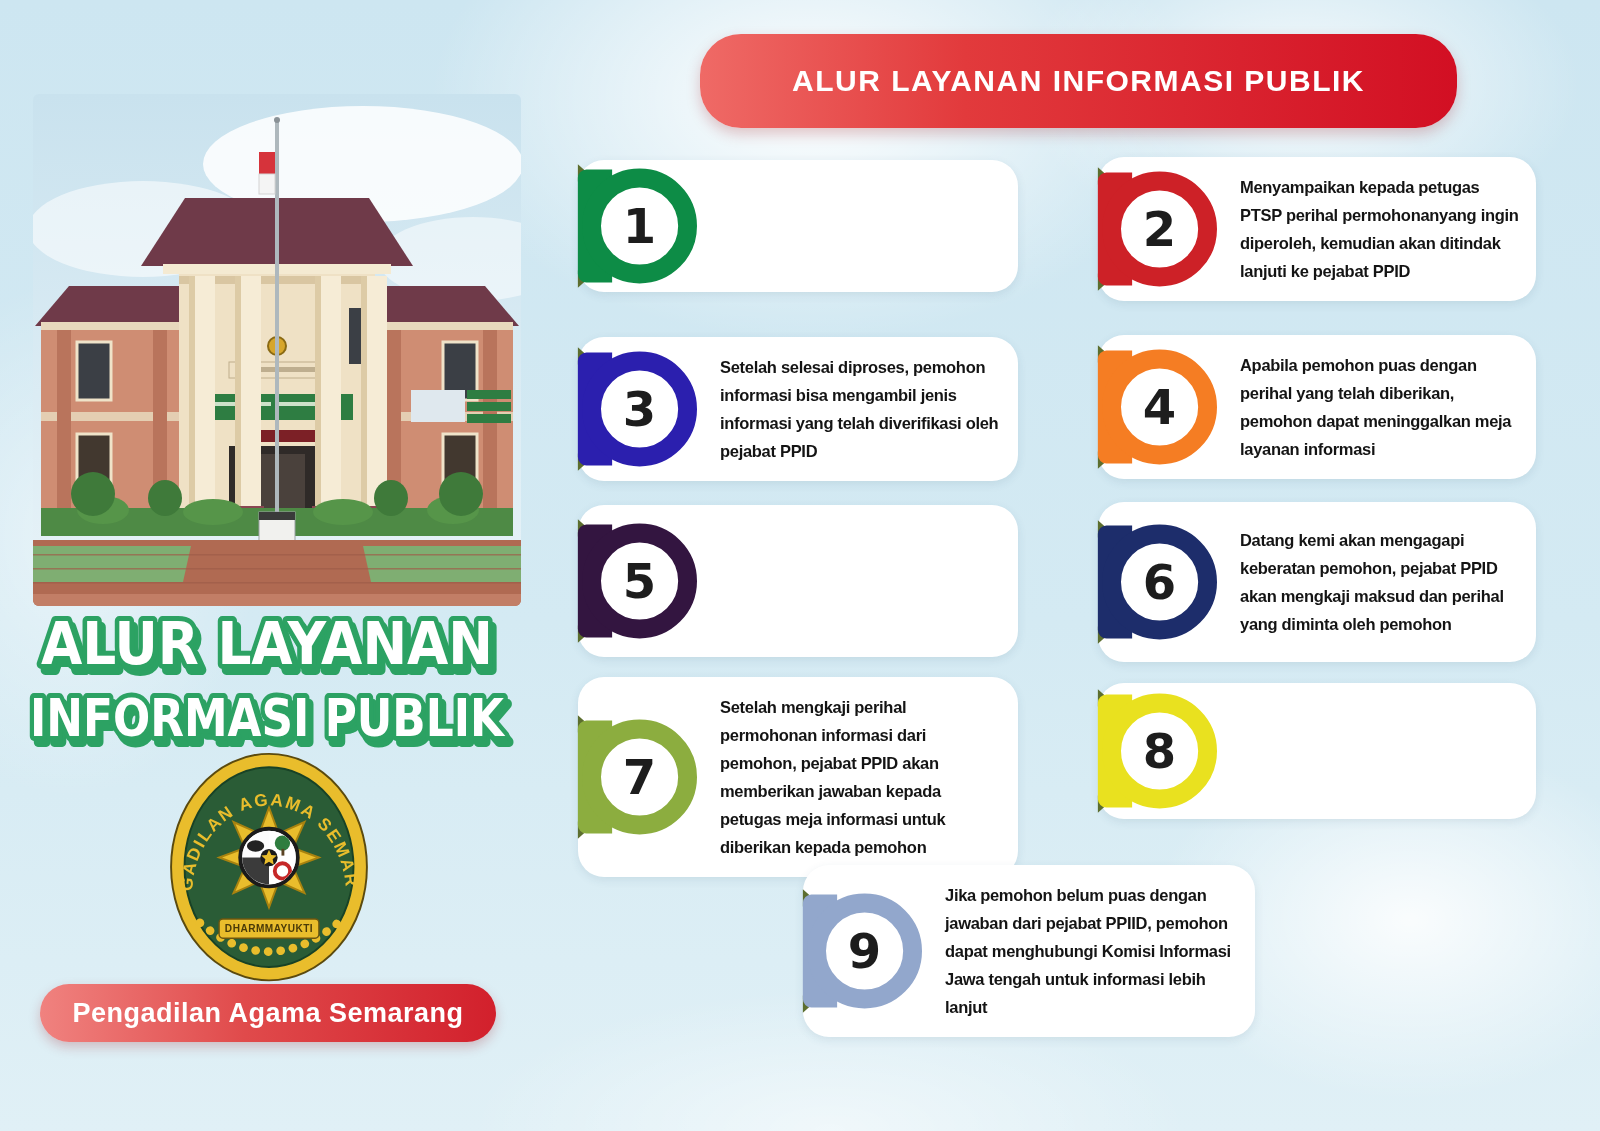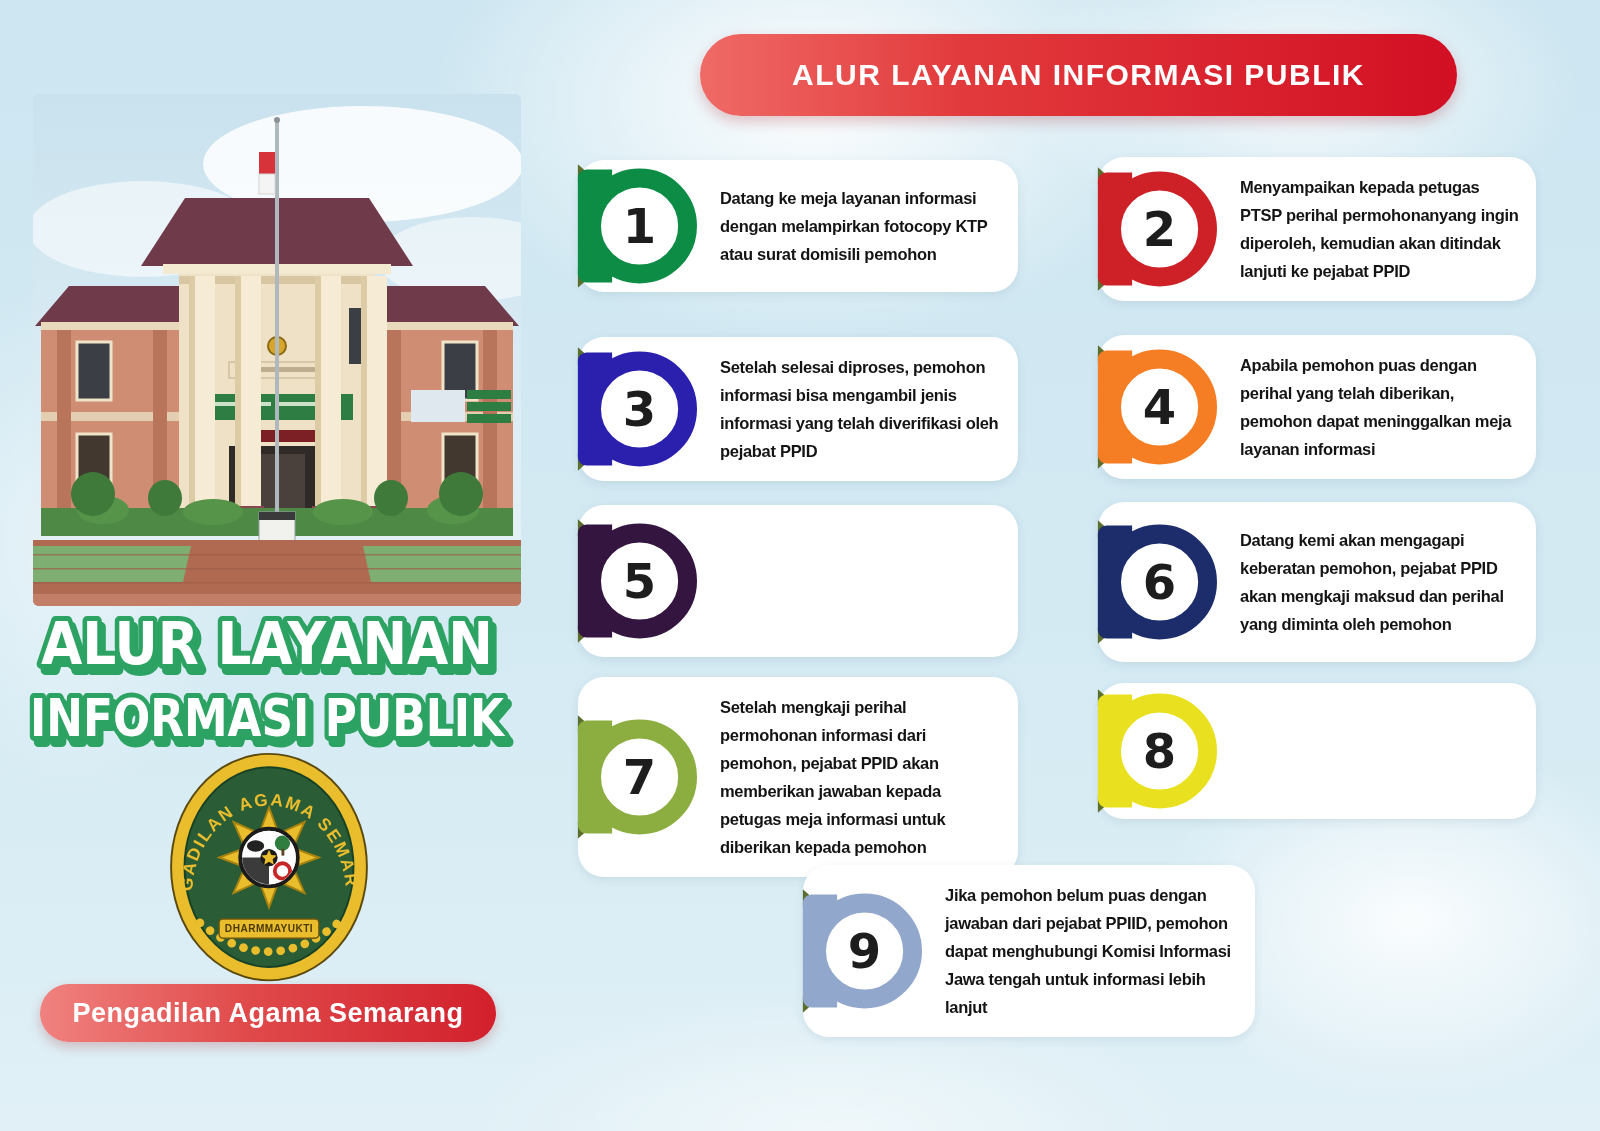--- a/index.html
+++ b/index.html
@@ -11,21 +11,21 @@
   .cloud{position:absolute;border-radius:50%;pointer-events:none;
     background:radial-gradient(closest-side,rgba(255,255,255,.95),rgba(255,255,255,0));}
   #cloud1{left:430px;top:-140px;width:760px;height:480px;}
   #cloud2{left:1020px;top:-80px;width:560px;height:330px;opacity:.85;}
   #cloud3{left:1150px;top:740px;width:520px;height:360px;opacity:.9;}
   #cloud4{left:-120px;top:280px;width:380px;height:520px;opacity:.5;}
   #cloud5{left:470px;top:990px;width:720px;height:280px;opacity:.55;}
 
   
   .banner{
-    position:absolute;left:700px;top:34px;width:757px;height:82px;border-radius:41px;
+    position:absolute;left:700px;top:34px;width:757px;height:94px;border-radius:41px;
     background:linear-gradient(90deg,#ef6a66 0%,#e23a3c 35%,#d20f23 100%);
     display:flex;align-items:center;justify-content:center;
     box-shadow:0 6px 14px rgba(160,30,40,.25);
   }
   .banner span{color:#fff;font-size:30px;font-weight:800;letter-spacing:1.5px;}
 
   
   .card{position:absolute;background:#fff;border-radius:26px;
     box-shadow:0 3px 10px rgba(40,80,110,.10);display:flex;align-items:center;}
   .card .body{
@@ -209,21 +209,20 @@
 </div>
 
 <div class="card" id="card1">
   <svg class="badge" viewBox="0 0 154 156">
     <polygon points="8,26 8,6 26,22" fill="#5c6e2e"></polygon>
     <polygon points="8,130 8,150 26,134" fill="#5c6e2e"></polygon>
     <path d="M18,12 h30 v132 h-30 a10,10 0 0 1 -10,-10 v-112 a10,10 0 0 1 10,-10 z" fill="#0d8c46"></path>
     <circle cx="80" cy="78" r="56" fill="#ffffff" stroke-width="22" stroke="#0d8c46"></circle>
     <text x="80" y="98" text-anchor="middle">1</text>
   </svg>
-  <div class="body">Datang ke meja layanan informasi dengan melampirkan fotocopy KTP atau surat domisili pemohon</div>
 </div>
 
 <div class="card" id="card2">
   <svg class="badge" viewBox="0 0 154 156">
     <polygon points="8,26 8,6 26,22" fill="#5c6e2e"></polygon>
     <polygon points="8,130 8,150 26,134" fill="#5c6e2e"></polygon>
     <path d="M18,12 h30 v132 h-30 a10,10 0 0 1 -10,-10 v-112 a10,10 0 0 1 10,-10 z" fill="#cd2127"></path>
     <circle cx="80" cy="78" r="56" fill="#ffffff" stroke-width="22" stroke="#cd2127"></circle>
     <text x="80" y="98" text-anchor="middle">2</text>
   </svg>

